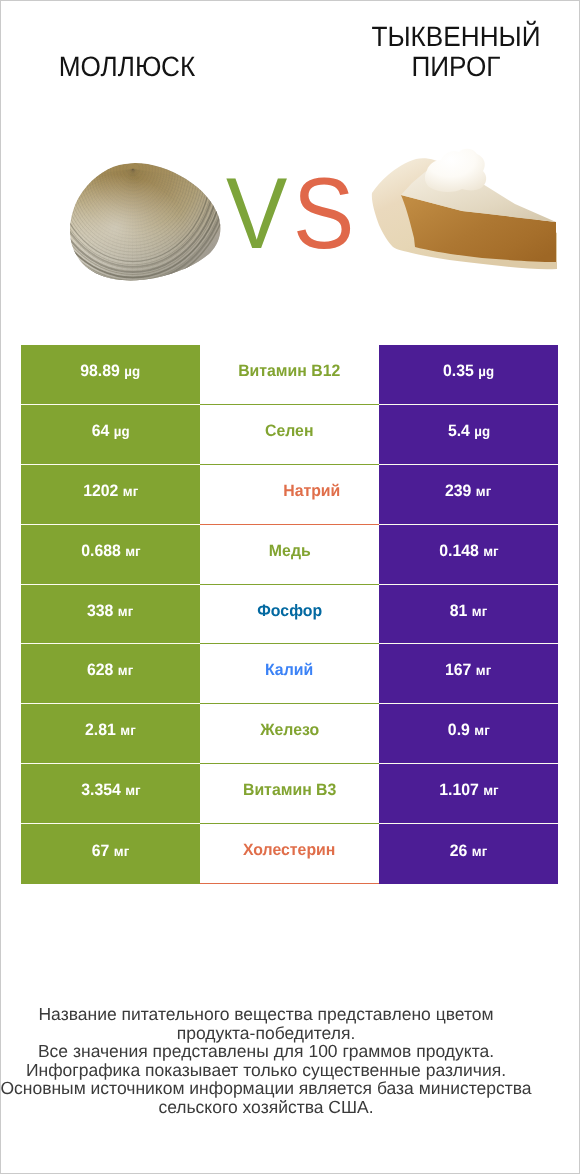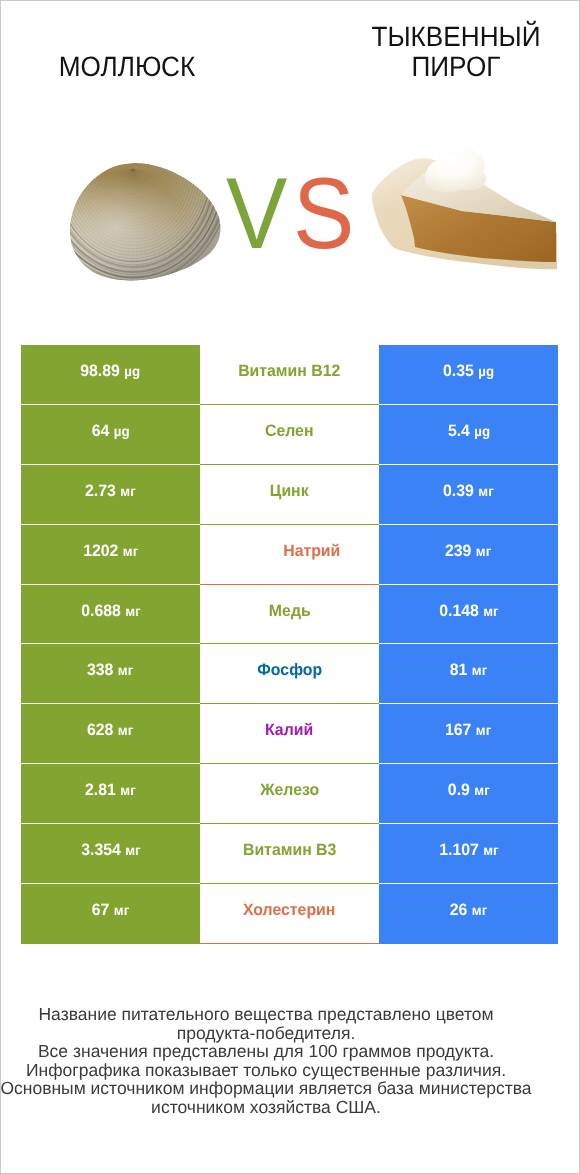--- a/index.html
+++ b/index.html
@@ -25,21 +25,21 @@
   .vs .s{color:#e0684a;}
 
   
   .tbl{position:absolute;left:20px;top:344px;width:537px;border-collapse:separate;
        border-spacing:0;table-layout:fixed;}
   .tbl td{height:58.9px;padding:0;text-align:center;vertical-align:middle;
           font-size:16.5px;font-weight:bold;width:179px;}
   .tbl td span{display:inline-block;transform:scaleX(0.96);position:relative;top:-3px;}
   .tbl td span i{font-style:normal;font-size:0.84em;}
   .cl{background:#82a431;color:#fff;border-bottom:1px solid #fcfcf0;}
-  .cr{background:#3b82f6;color:#fff;border-bottom:1px solid #fcfcf0;}
+  .cr{background:#4c1d95;color:#fff;border-bottom:1px solid #fcfcf0;}
   .cm{background:#fff;border-bottom:1px solid #82a431;}
   .tbl tr:last-child .cl,.tbl tr:last-child .cr{border-bottom:none;height:59.85px;}
 
   
   .footer{position:absolute;left:-1px;top:1004px;width:532px;text-align:center;
           font-size:17.5px;color:#3a3a3a;line-height:18.6px;}
 </style>
 </head>
 <body>
 
@@ -239,42 +239,37 @@
           <td class="cl"><span>98.89 <i>µg</i></span></td>
           <td class="cm" style="color: rgb(130, 164, 49); border-bottom-color: rgb(130, 164, 49);"><span>Витамин B12</span></td>
           <td class="cr"><span>0.35 <i>µg</i></span></td>
         </tr>
         <tr>
           <td class="cl"><span>64 <i>µg</i></span></td>
           <td class="cm" style="color: rgb(130, 164, 49); border-bottom-color: rgb(130, 164, 49);"><span>Селен</span></td>
           <td class="cr"><span>5.4 <i>µg</i></span></td>
         </tr>
         <tr>
-          <td class="cl"><span>2.73 <i>мг</i></span></td>
-          <td class="cm" style="color: rgb(130, 164, 49); border-bottom-color: rgb(130, 164, 49);"><span>Цинк</span></td>
-          <td class="cr"><span>0.39 <i>мг</i></span></td>
-        </tr>
-        <tr>
           <td class="cl"><span>1202 <i>мг</i></span></td>
           <td class="cm" style="color: rgb(224, 110, 74); border-bottom-color: rgb(224, 110, 74); padding-left: 45px;"><span>Натрий</span></td>
           <td class="cr"><span>239 <i>мг</i></span></td>
         </tr>
         <tr>
           <td class="cl"><span>0.688 <i>мг</i></span></td>
           <td class="cm" style="color: rgb(130, 164, 49); border-bottom-color: rgb(130, 164, 49);"><span>Медь</span></td>
           <td class="cr"><span>0.148 <i>мг</i></span></td>
         </tr>
         <tr>
           <td class="cl"><span>338 <i>мг</i></span></td>
           <td class="cm" style="color: #0369a1; border-bottom-color: rgb(130, 164, 49);"><span>Фосфор</span></td>
           <td class="cr"><span>81 <i>мг</i></span></td>
         </tr>
         <tr>
           <td class="cl"><span>628 <i>мг</i></span></td>
-          <td class="cm" style="color: #a21caf; border-bottom-color: rgb(130, 164, 49);"><span>Калий</span></td>
+          <td class="cm" style="color: #3b82f6; border-bottom-color: rgb(130, 164, 49);"><span>Калий</span></td>
           <td class="cr"><span>167 <i>мг</i></span></td>
         </tr>
         <tr>
           <td class="cl"><span>2.81 <i>мг</i></span></td>
           <td class="cm" style="color: rgb(130, 164, 49); border-bottom-color: rgb(130, 164, 49);"><span>Железо</span></td>
           <td class="cr"><span>0.9 <i>мг</i></span></td>
         </tr>
         <tr>
           <td class="cl"><span>3.354 <i>мг</i></span></td>
           <td class="cm" style="color: rgb(130, 164, 49); border-bottom-color: rgb(130, 164, 49);"><span>Витамин B3</span></td>
@@ -287,15 +282,15 @@
         </tr>
       </tbody>
   </table>
 
   <div class="footer">
       <div>Название питательного вещества представлено цветом</div>
       <div>продукта-победителя.</div>
       <div>Все значения представлены для 100 граммов продукта.</div>
       <div>Инфографика показывает только существенные различия.</div>
       <div>Основным источником информации является база министерства</div>
-      <div>источником хозяйства США.</div>
+      <div>сельского хозяйства США.</div>
     </div>
 </div>
 
 </body></html>

